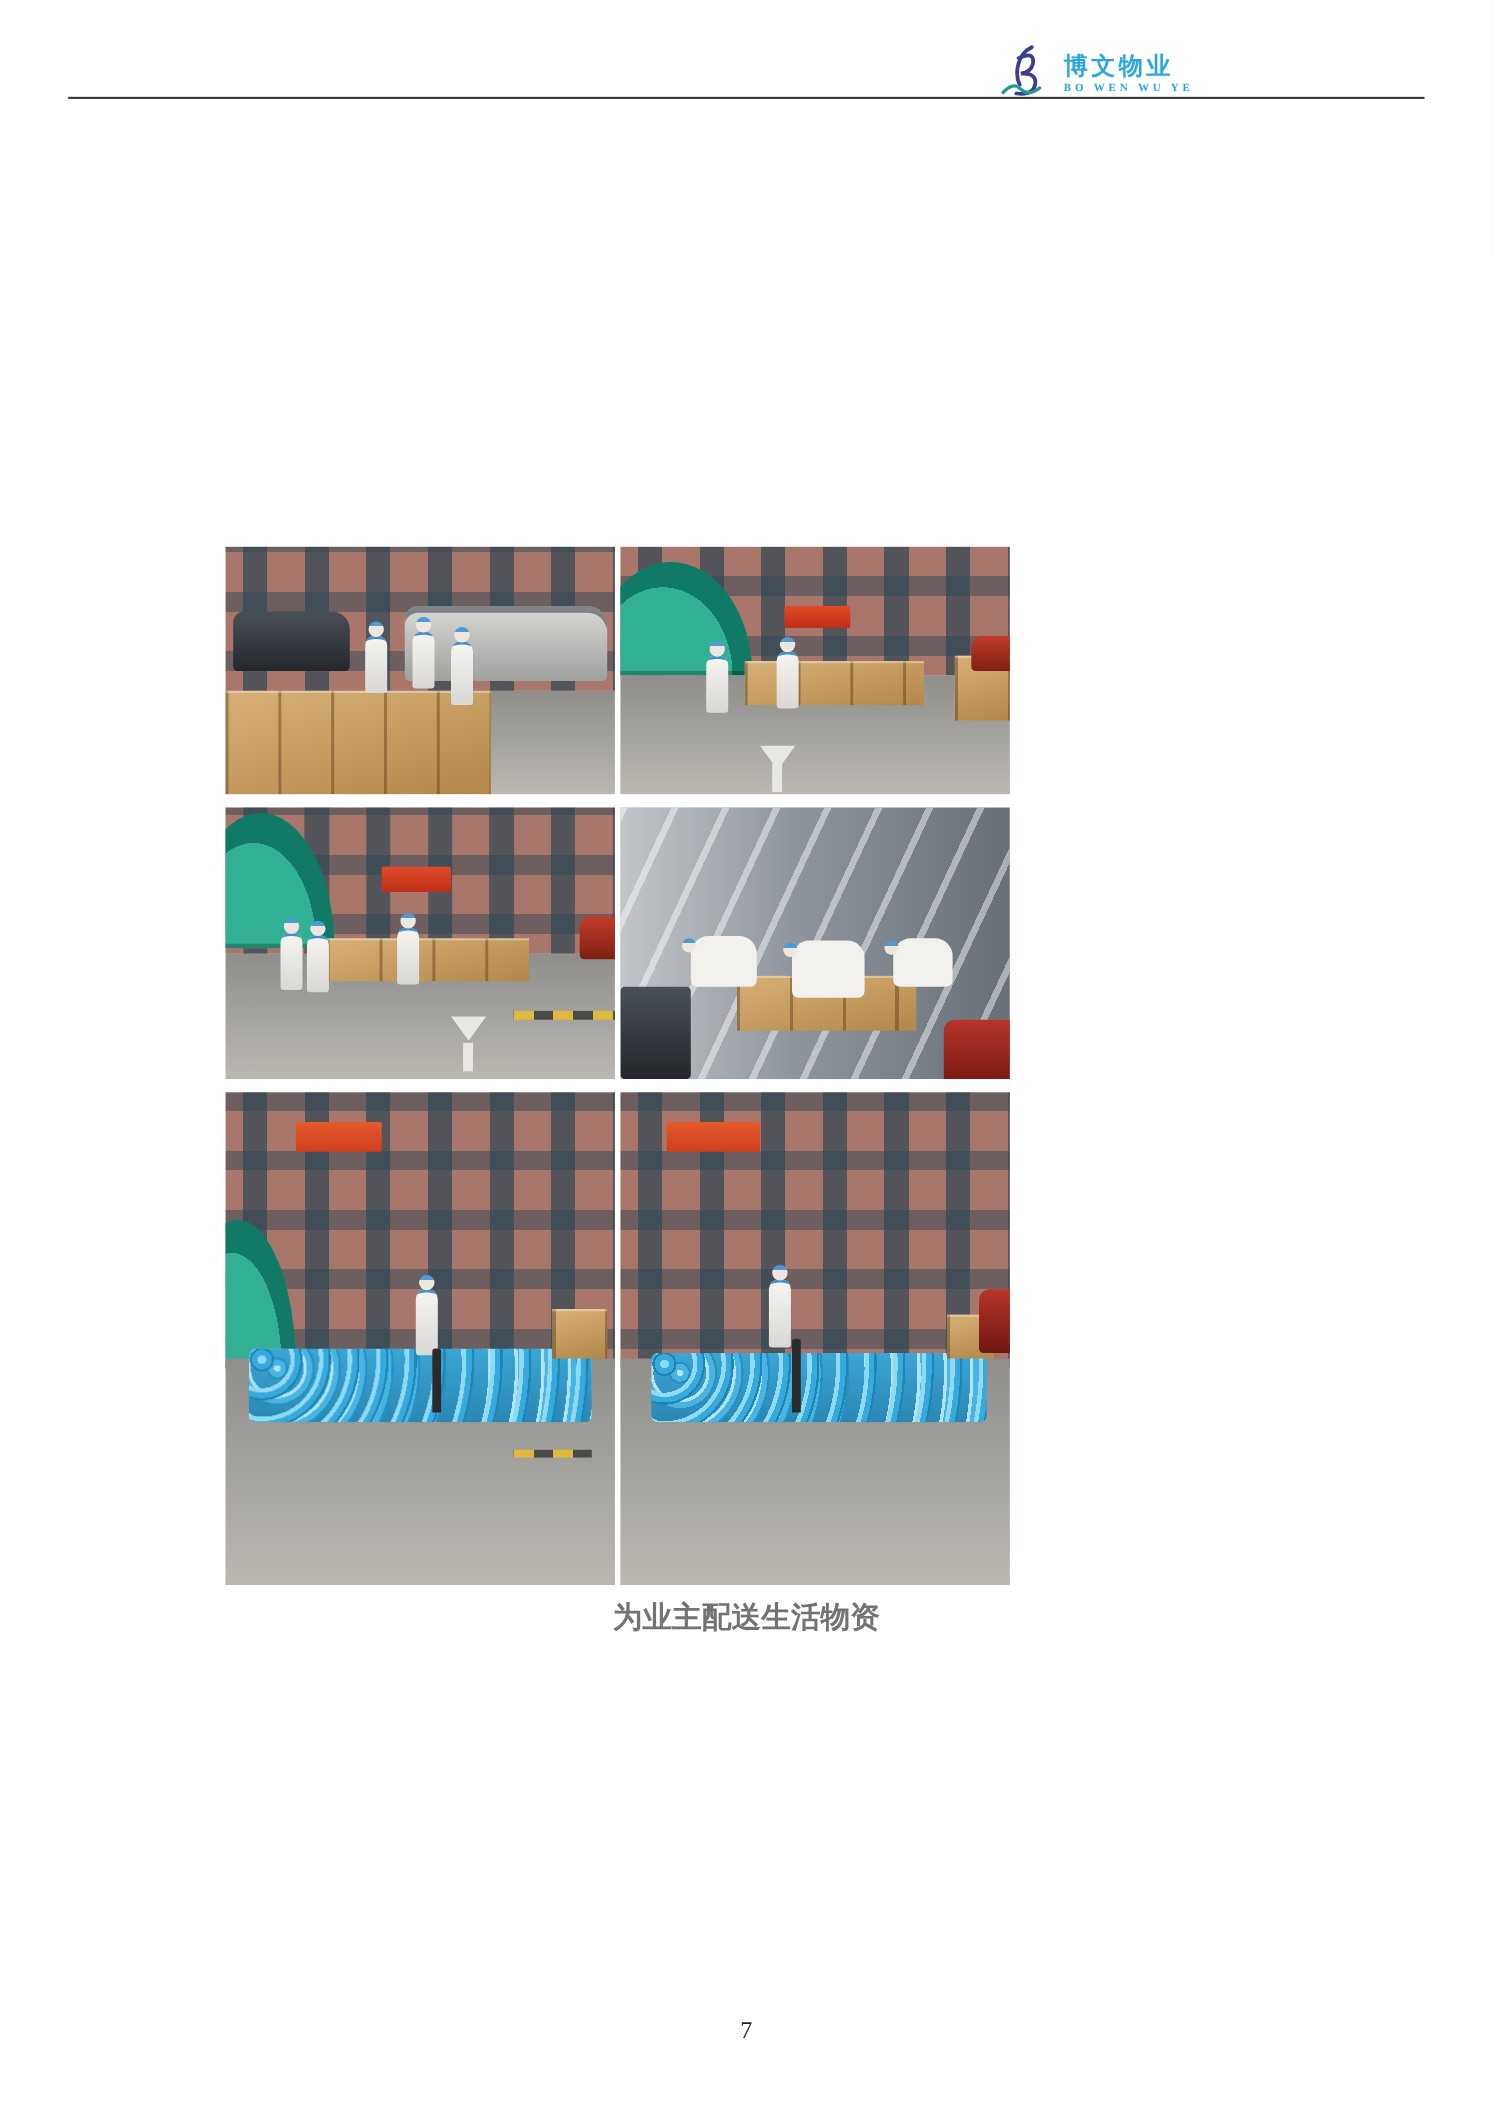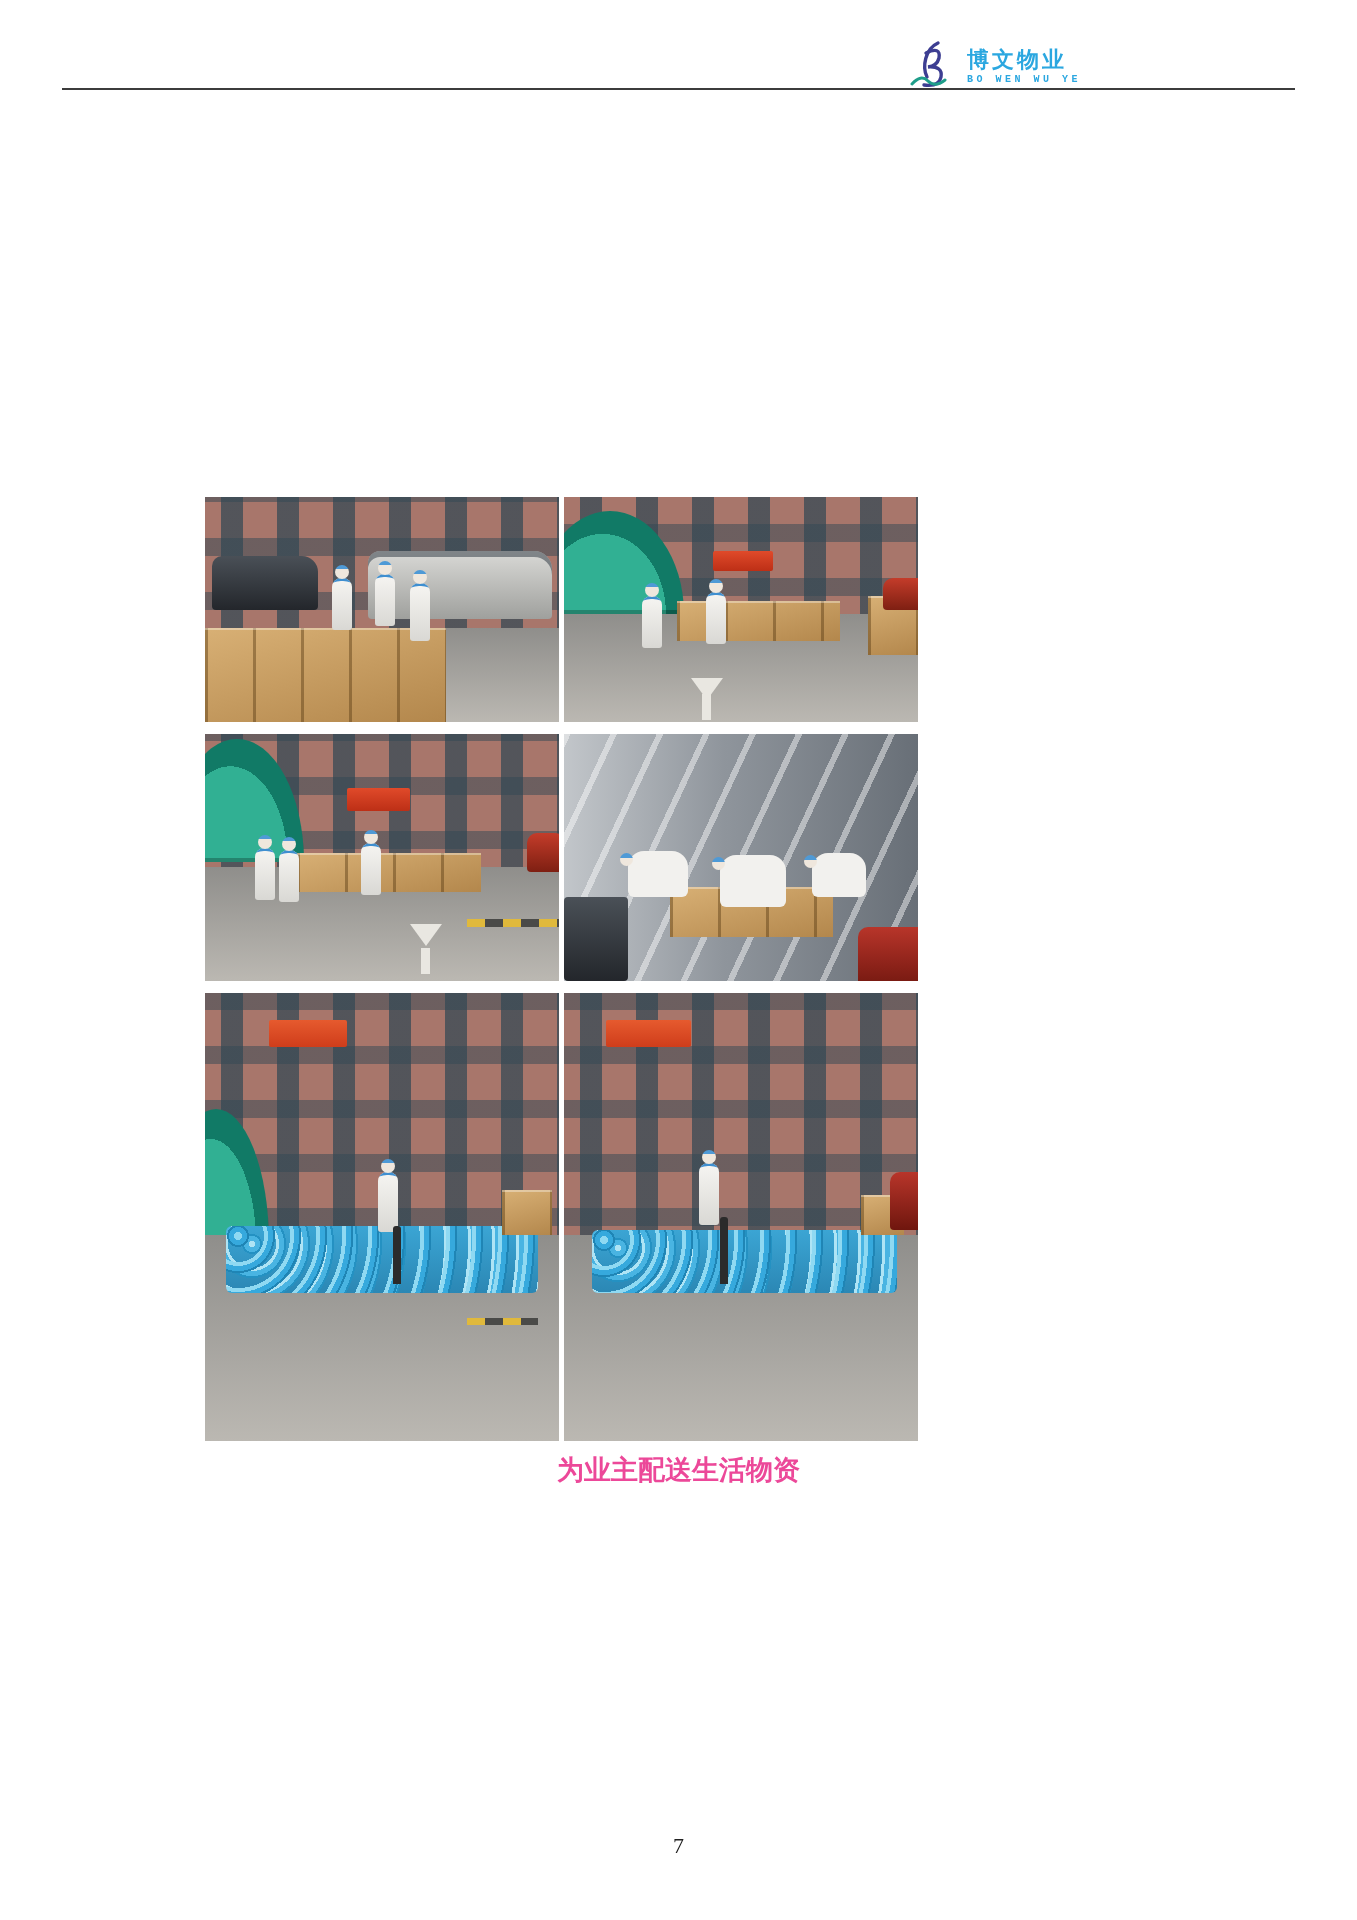--- a/index.html
+++ b/index.html
@@ -6,30 +6,30 @@
   .page{
     position:relative;width:1357px;height:1920px;margin:0 auto;background:#ffffff;
     font-family:"Liberation Serif","DejaVu Serif",serif;color:#161616;overflow:hidden;
   }
   
   .header-rule{position:absolute;left:62px;top:88px;width:1233px;border-top:2px solid #3c3c3c;}
   .logo{position:absolute;top:40px;left:905px;width:190px;display:flex;align-items:center;gap:10px;}
   .logo-mark{flex:0 0 auto;}
   .logo-text{display:flex;flex-direction:column;line-height:1;}
   .logo-cn{font-family:"DejaVu Sans","Liberation Sans",sans-serif;font-size:22px;color:#2ba7e0;letter-spacing:3px;font-weight:bold;}
-  .logo-en{font-family:Liberation Mono, monospace;font-size:10px;color:#2ba7e0;letter-spacing:3.5px;margin-top:4px;font-weight:bold;}
+  .logo-en{font-family:Liberation Serif, serif;font-size:10px;color:#2ba7e0;letter-spacing:3.5px;margin-top:4px;font-weight:bold;}
   
   .para{
     position:absolute;left:62px;width:1040px;font-size:33px;line-height:59px;
     text-align:justify;text-justify:inter-character;text-indent:2em;color:#141414;
   }
   .para-1{top:96px;}
   .para-2{top:1494px;}
   .caption{position:absolute;top:1452px;left:0;width:100%;text-align:center;
-    font-size:27px;font-weight:bold;color:#ec4899;}
+    font-size:27px;font-weight:bold;color:#737373;}
   .page-number{position:absolute;top:1833px;left:0;width:100%;text-align:center;font-size:22px;color:#222;}
   
   .photo-grid{
     position:absolute;left:205px;top:497px;width:713px;
     display:grid;grid-template-columns:354px 354px;grid-template-rows:225px 247px 448px;
     gap:12px 5px;
   }
   .photo{position:relative;overflow:hidden;background:#c9c7c3;}
   .bldg{position:absolute;background:#a8766b;
     background-image:

